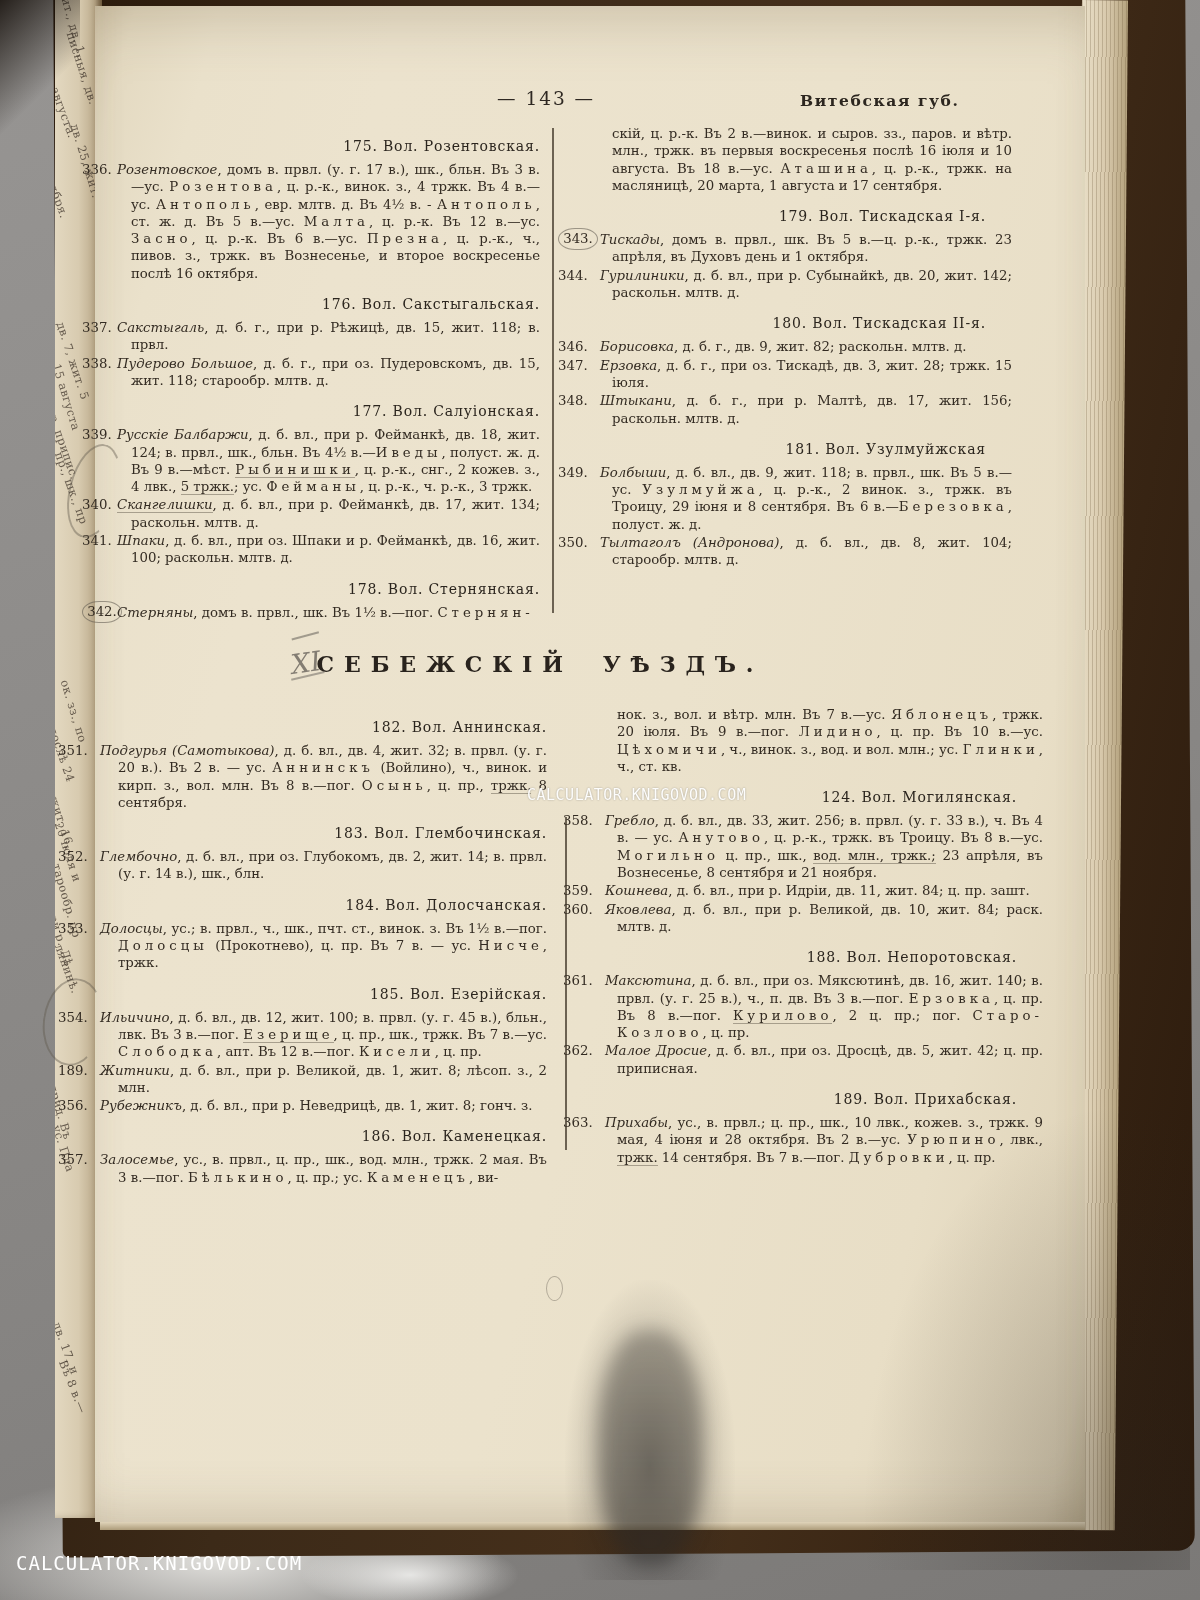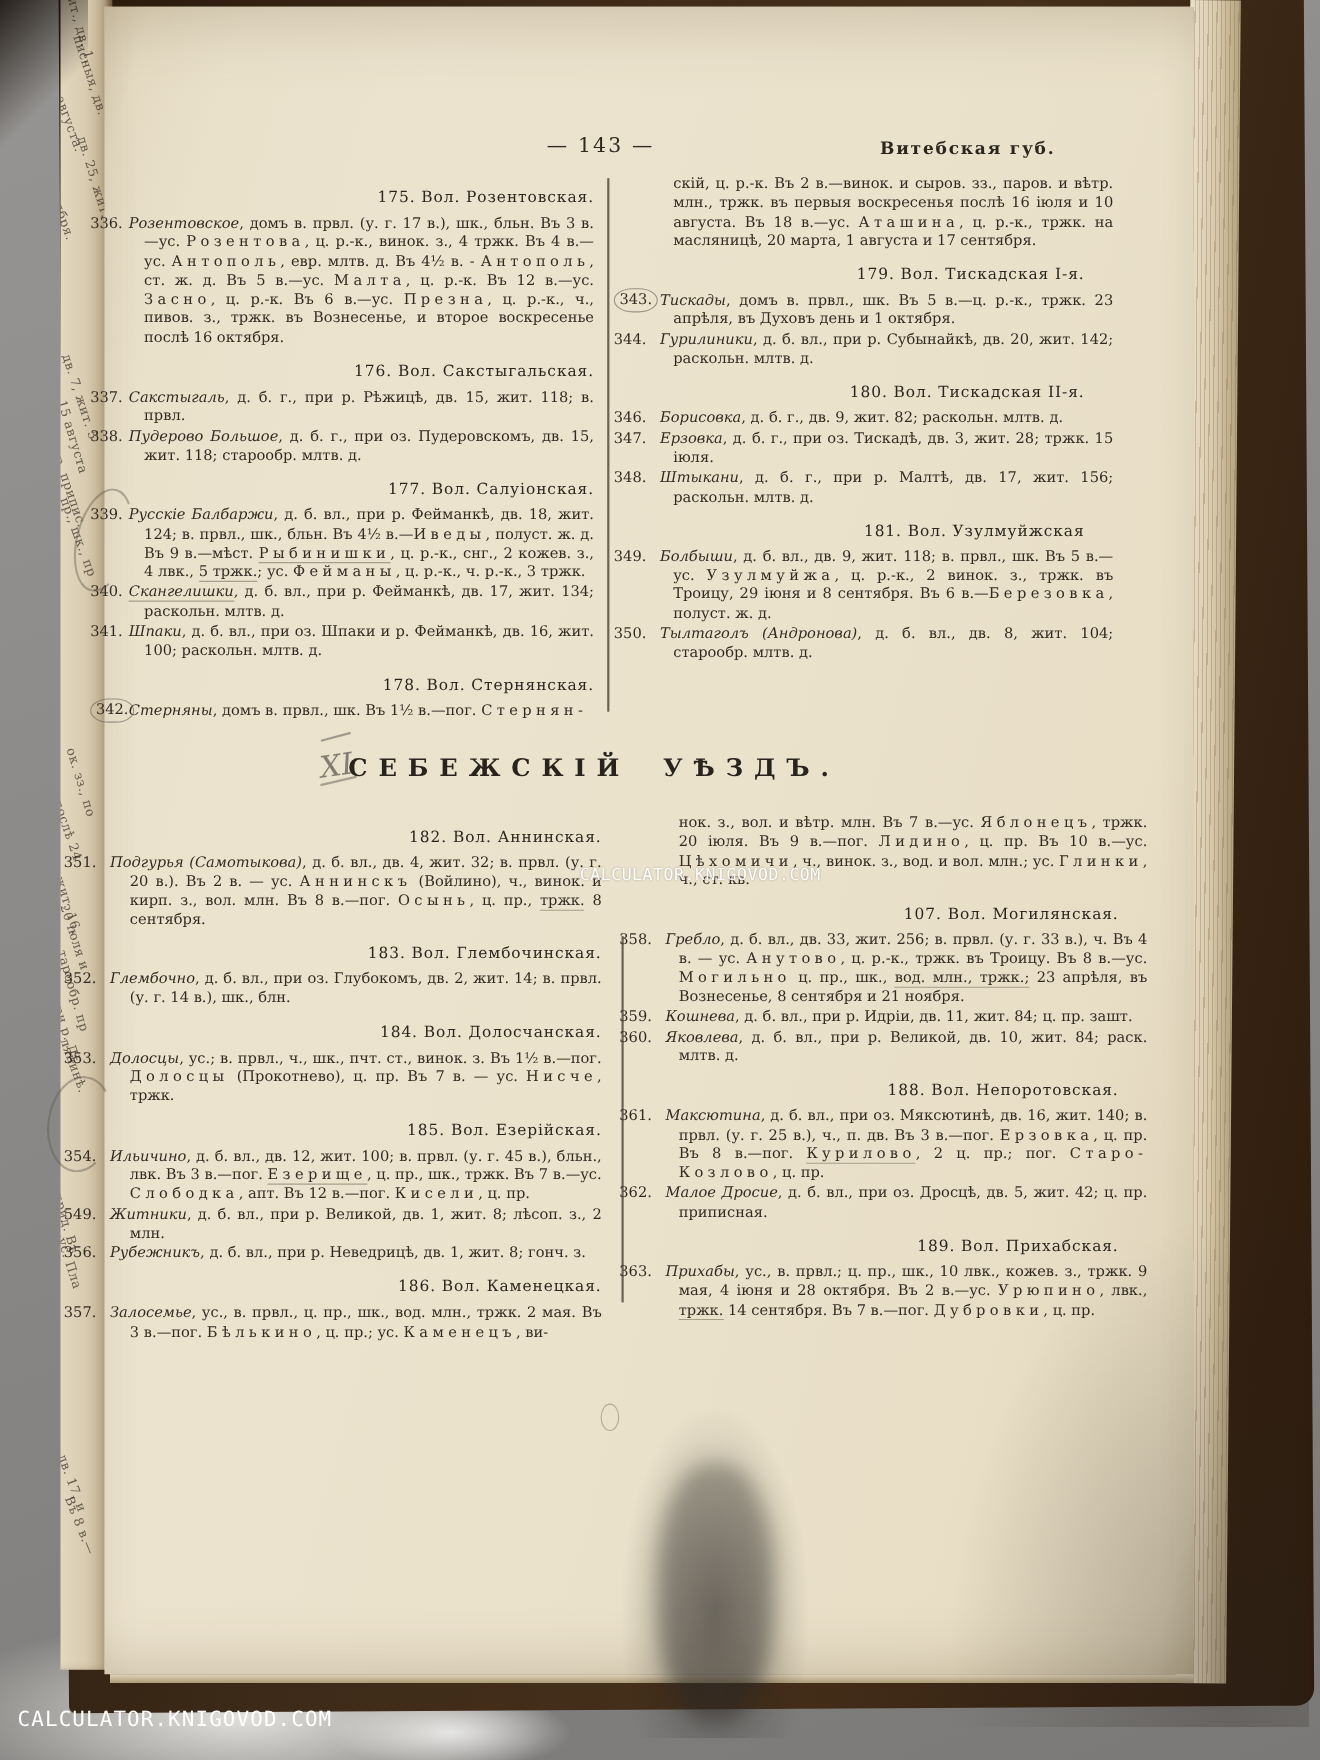--- a/index.html
+++ b/index.html
@@ -28,21 +28,21 @@
     box-shadow:inset -7px 0 9px -3px rgba(70,50,25,.55);}
   .frag{position:absolute;white-space:nowrap;font-size:11.5px;color:rgba(60,50,40,.75);
     transform-origin:0 0;letter-spacing:.5px;}
   .corner-tl{position:absolute;left:0;top:0;width:80px;height:140px;
     background:linear-gradient(135deg,rgba(18,12,7,.85),rgba(18,12,7,0) 62%);}
 
   
   .page{position:absolute;left:95px;top:6px;width:990px;height:1516px;color:#332b22;
     background:linear-gradient(105deg,#d8ccb2 0%,#e4dac2 3%,#eae1cb 9%,#ece3ce 22%,#ebe2cc 55%,#e8dec6 82%,#ded2b7 97%,#d1c4a5 100%);
     box-shadow:inset 0 46px 60px -34px rgba(120,100,70,.28),inset 0 -34px 54px -30px rgba(120,100,70,.3);
-    padding-top:116px;box-sizing:border-box;}
+    padding-top:82px;box-sizing:border-box;}
   .page-header{position:relative;height:36px;}
   .page-number{position:absolute;left:402px;top:0;font-size:18.5px;letter-spacing:2px;color:#2e2822;}
   .running-title{position:absolute;left:705px;top:3px;font-weight:bold;font-size:15.5px;letter-spacing:1.6px;color:#2c261f;}
 
   .section{display:flex;position:relative;}
   .col{position:relative;}
   .sec-top .colL{width:445px;}
   .sec-top .colR{width:412px;margin-left:60px;}
   .sec-bot .colL{width:452px;}
   .sec-bot .colR{width:438px;margin-left:58px;}
@@ -179,29 +179,29 @@
     <div class="section sec-bot">
       <div class="col colL" id="col-bl">
           <div class="vol-heading">182. Вол. Аннинская.</div>
           <div class="entry"><span class="num">351.</span><span class="i">Подгурья (Самотыкова)</span><span>, д. б. вл., дв. 4, жит. 32; в. првл. (у. г. 20 в.). Въ 2 в. — ус. </span><span class="sp">Аннинскъ</span><span> (Войлино), ч., винок. и кирп. з., вол. млн. Въ 8 в.—пог. </span><span class="sp">Осынь</span><span>, ц. пр., </span><span class="u">тржк.</span><span> 8 сентября.</span></div>
           <div class="vol-heading">183. Вол. Глембочинская.</div>
           <div class="entry"><span class="num">352.</span><span class="i">Глембочно</span><span>, д. б. вл., при оз. Глубокомъ, дв. 2, жит. 14; в. првл. (у. г. 14 в.), шк., блн.</span></div>
           <div class="vol-heading">184. Вол. Долосчанская.</div>
           <div class="entry"><span class="num">353.</span><span class="i">Долосцы</span><span>, ус.; в. првл., ч., шк., пчт. ст., винок. з. Въ 1½ в.—пог. </span><span class="sp">Долосцы</span><span> (Прокотнево), ц. пр. Въ 7 в. — ус. </span><span class="sp">Нисче</span><span>, тржк.</span></div>
           <div class="vol-heading">185. Вол. Езерійская.</div>
           <div class="entry"><span class="num">354.</span><span class="i">Ильичино</span><span>, д. б. вл., дв. 12, жит. 100; в. првл. (у. г. 45 в.), бльн., лвк. Въ 3 в.—пог. </span><span class="sp u">Езерище</span><span>, ц. пр., шк., тржк. Въ 7 в.—ус. </span><span class="sp">Слободка</span><span>, апт. Въ 12 в.—пог. </span><span class="sp">Кисели</span><span>, ц. пр.</span></div>
-          <div class="entry"><span class="num">549.</span><span class="i">Житники</span><span>, д. б. вл., при р. Великой, дв. 1, жит. 8; лѣсоп. з., 2 млн.</span></div>
+          <div class="entry"><span class="num">189.</span><span class="i">Житники</span><span>, д. б. вл., при р. Великой, дв. 1, жит. 8; лѣсоп. з., 2 млн.</span></div>
           <div class="entry"><span class="num">356.</span><span class="i">Рубежникъ</span><span>, д. б. вл., при р. Неведрицѣ, дв. 1, жит. 8; гонч. з.</span></div>
           <div class="vol-heading">186. Вол. Каменецкая.</div>
           <div class="entry"><span class="num">357.</span><span class="i">Залосемье</span><span>, ус., в. првл., ц. пр., шк., вод. млн., тржк. 2 мая. Въ 3 в.—пог. </span><span class="sp">Бѣлькино</span><span>, ц. пр.; ус. </span><span class="sp">Каменецъ</span><span>, ви-</span></div>
         </div>
       <div class="vdiv"></div>
       <div class="col colR" id="col-br">
           <div class="entry cont"><span>нок. з., вол. и вѣтр. млн. Въ 7 в.—ус. </span><span class="sp">Яблонецъ</span><span>, тржк. 20 іюля. Въ 9 в.—пог. </span><span class="sp">Лидино</span><span>, ц. пр. Въ 10 в.—ус. </span><span class="sp">Цѣхомичи</span><span>, ч., винок. з., вод. и вол. млн.; ус. </span><span class="sp">Глинки</span><span>, ч., ст. кв.</span></div>
-          <div class="vol-heading">107. Вол. Могилянская.</div>
+          <div class="vol-heading">124. Вол. Могилянская.</div>
           <div class="entry"><span class="num">358.</span><span class="i">Гребло</span><span>, д. б. вл., дв. 33, жит. 256; в. првл. (у. г. 33 в.), ч. Въ 4 в. — ус. </span><span class="sp">Анутово</span><span>, ц. р.-к., тржк. въ Троицу. Въ 8 в.—ус. </span><span class="sp">Могильно</span><span> ц. пр., шк., </span><span class="u">вод. млн., тржк.;</span><span> 23 апрѣля, въ Вознесенье, 8 сентября и 21 ноября.</span></div>
           <div class="entry"><span class="num">359.</span><span class="i">Кошнева</span><span>, д. б. вл., при р. Идріи, дв. 11, жит. 84; ц. пр. зашт.</span></div>
           <div class="entry"><span class="num">360.</span><span class="i">Яковлева</span><span>, д. б. вл., при р. Великой, дв. 10, жит. 84; раск. млтв. д.</span></div>
           <div class="vol-heading">188. Вол. Непоротовская.</div>
           <div class="entry"><span class="num">361.</span><span class="i">Максютина</span><span>, д. б. вл., при оз. Мяксютинѣ, дв. 16, жит. 140; в. првл. (у. г. 25 в.), ч., п. дв. Въ 3 в.—пог. </span><span class="sp">Ерзовка</span><span>, ц. пр. Въ 8 в.—пог. </span><span class="sp u">Курилово</span><span>, 2 ц. пр.; пог. </span><span class="sp">Старо-Козлово</span><span>, ц. пр.</span></div>
           <div class="entry"><span class="num">362.</span><span class="i">Малое Дросие</span><span>, д. б. вл., при оз. Дросцѣ, дв. 5, жит. 42; ц. пр. приписная.</span></div>
           <div class="vol-heading">189. Вол. Прихабская.</div>
           <div class="entry"><span class="num">363.</span><span class="i">Прихабы</span><span>, ус., в. првл.; ц. пр., шк., 10 лвк., кожев. з., тржк. 9 мая, 4 іюня и 28 октября. Въ 2 в.—ус. </span><span class="sp">Урюпино</span><span>, лвк., </span><span class="u">тржк.</span><span> 14 сентября. Въ 7 в.—пог. </span><span class="sp">Дубровки</span><span>, ц. пр.</span></div>
         </div>
     </div>

